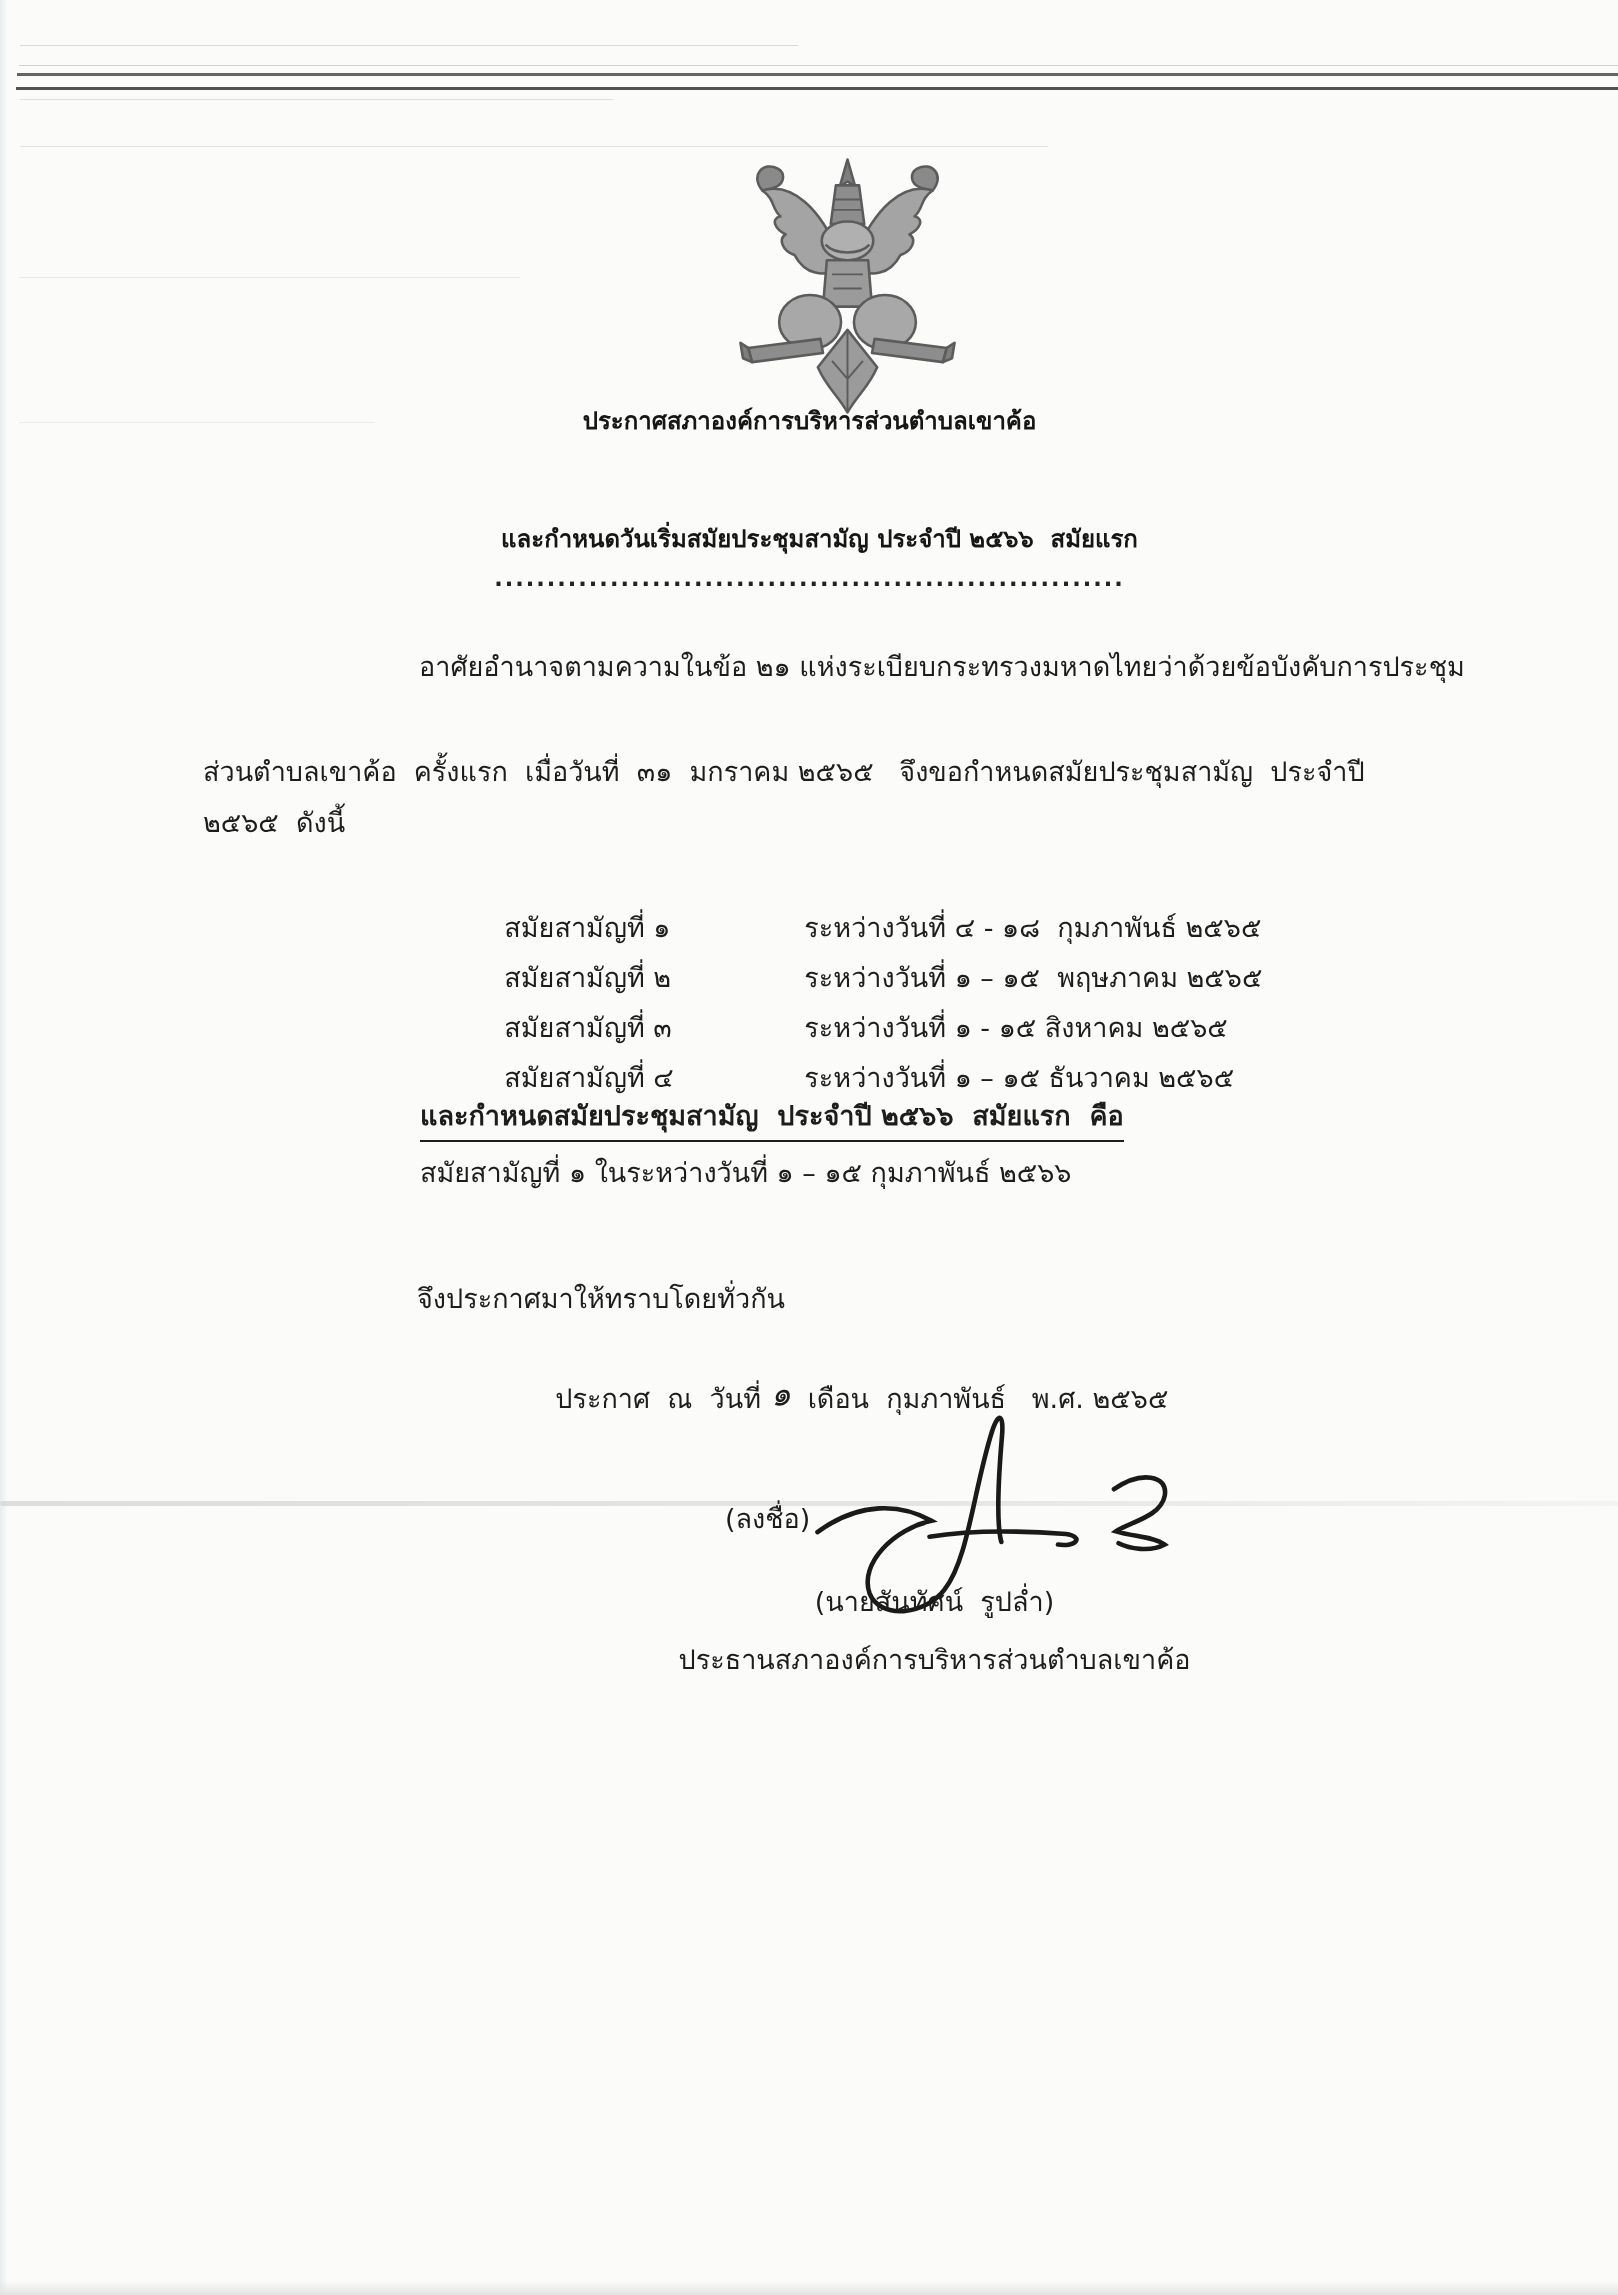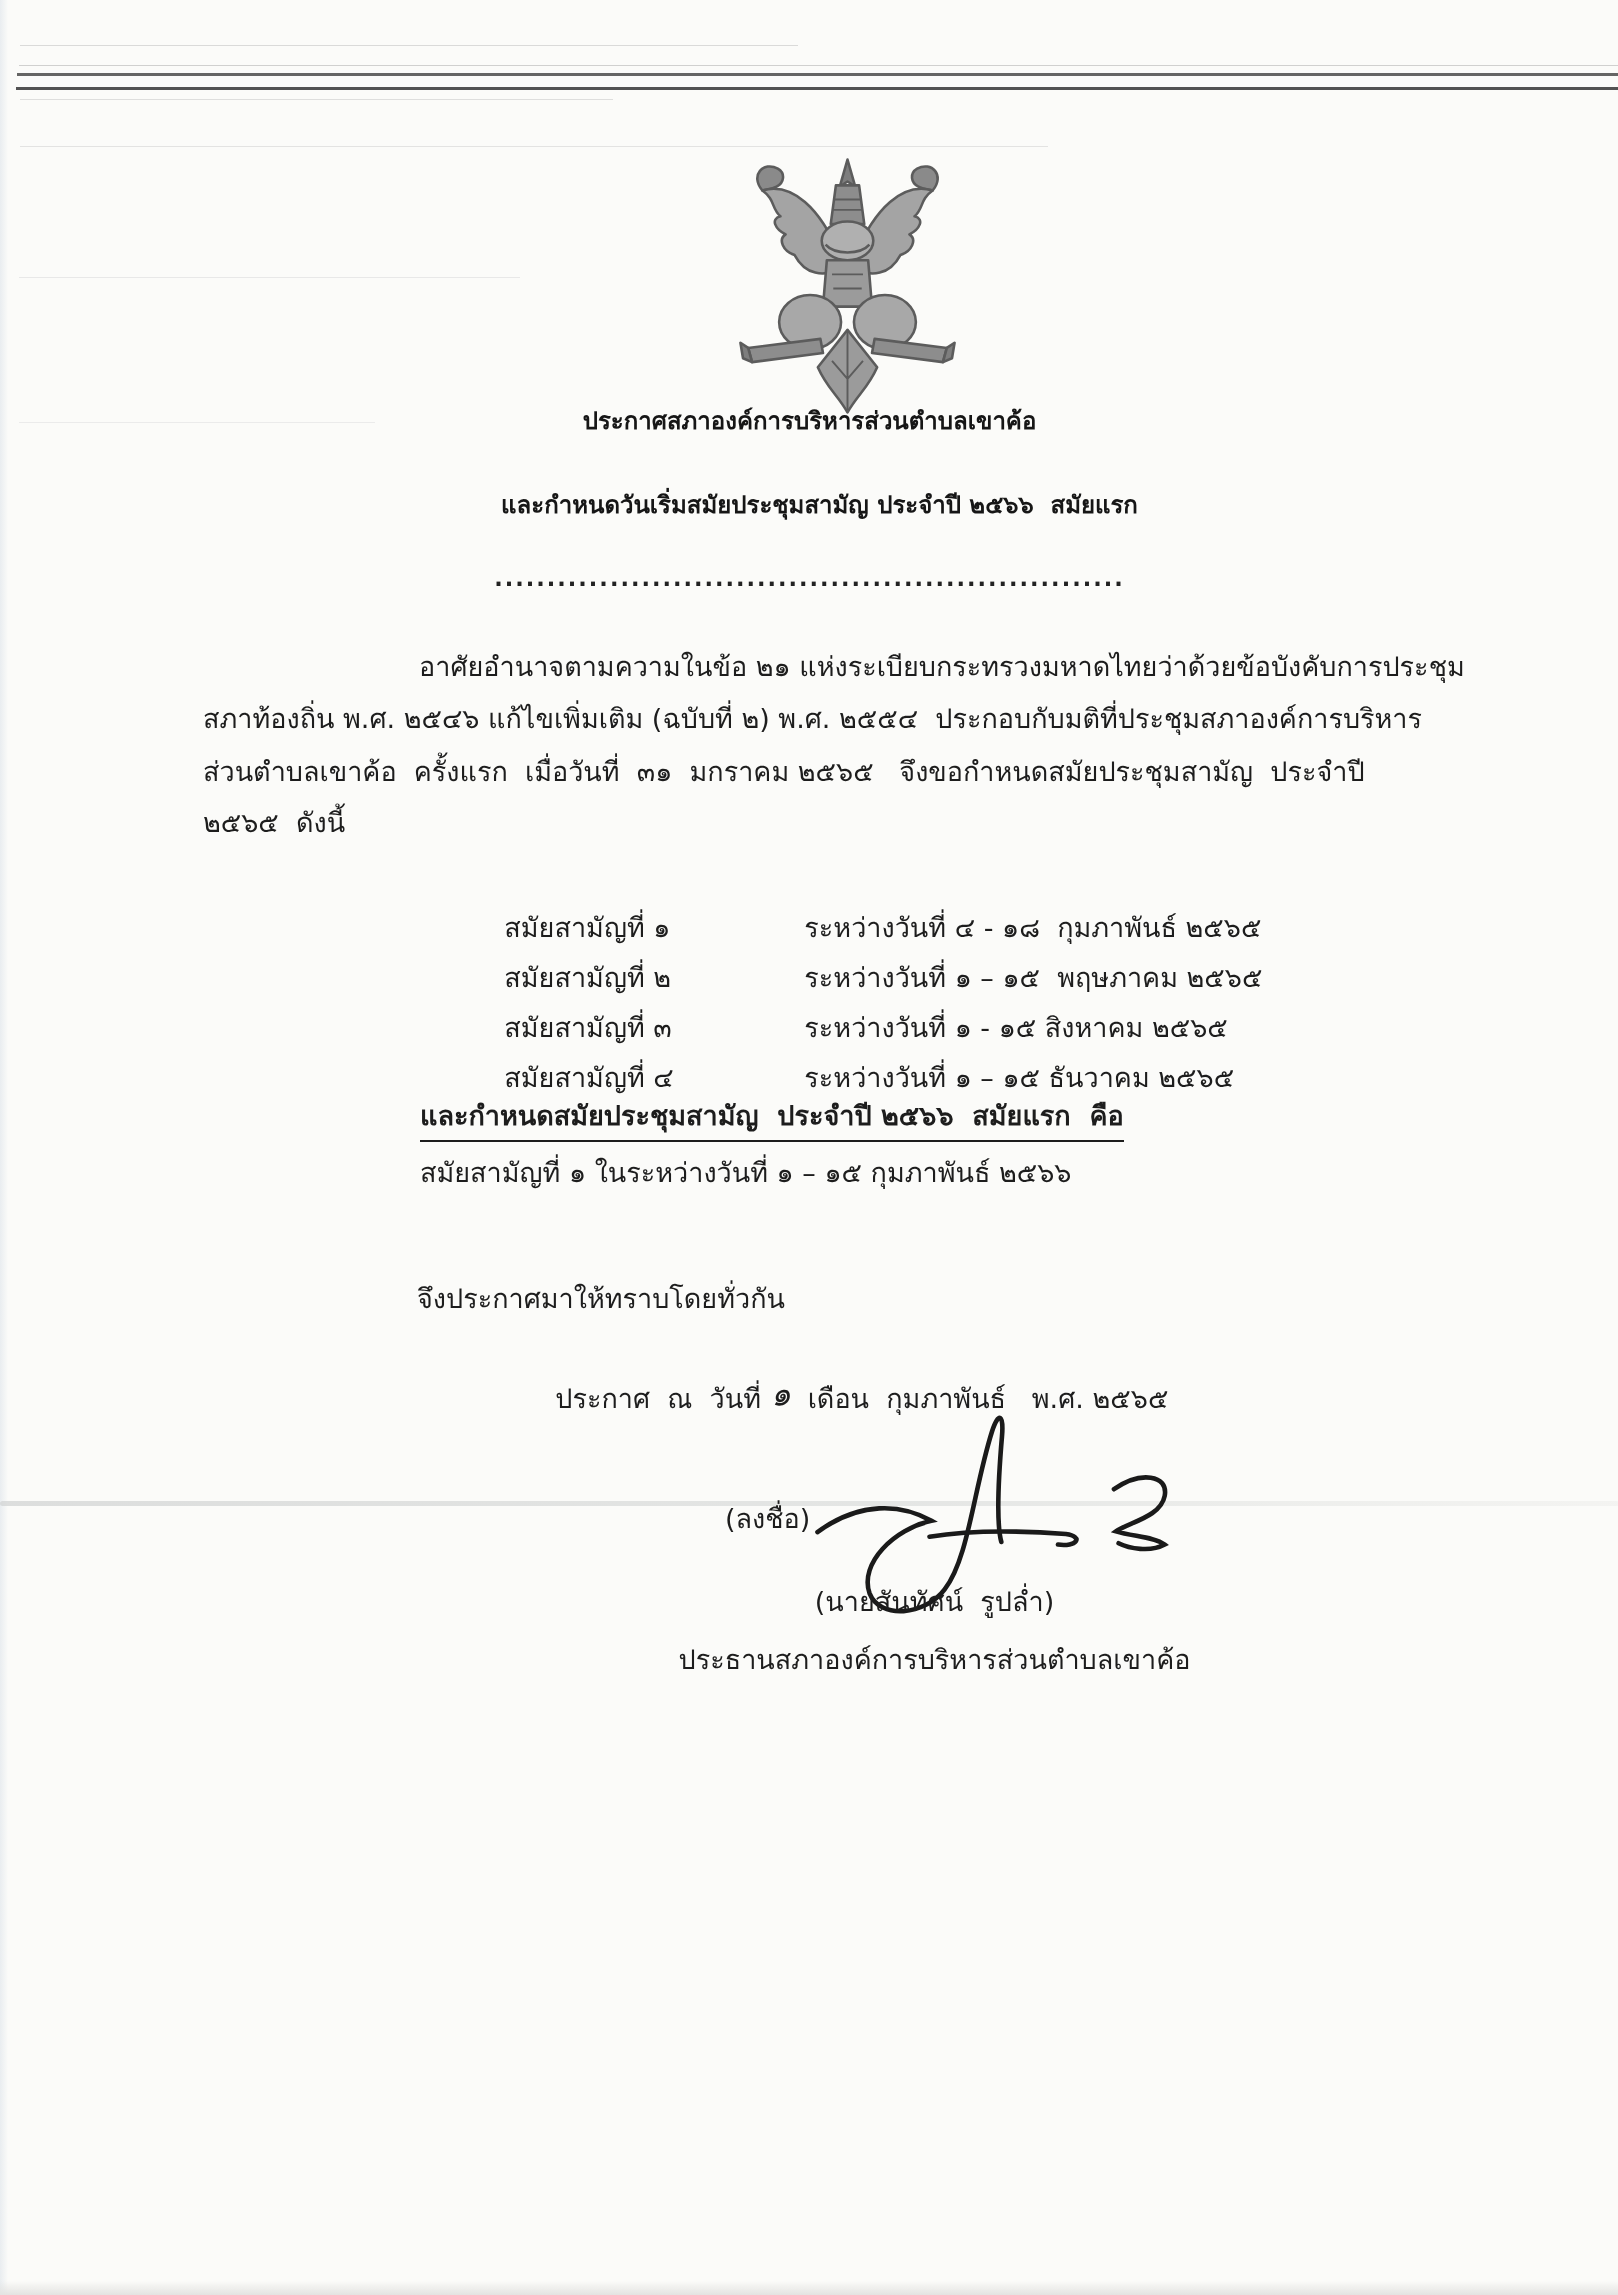--- a/index.html
+++ b/index.html
@@ -81,25 +81,24 @@
       <path d="M324 296 L212 282 L208 304 L318 318 Z" fill="#8d8d8d"></path>
       <path d="M16 296 L4 288 L8 312 L22 318 Z" fill="#7e7e7e"></path>
       <path d="M324 296 L336 288 L332 312 L318 318 Z" fill="#7e7e7e"></path>
 
       <path d="M170 268 L216 326 C202 358 186 368 170 396 C154 368 138 358 124 326 Z" fill="#9b9b9b"></path>
       <path d="M170 268 L170 396 M146 316 L170 344 M194 316 L170 344" fill="none" stroke-width="3"></path>
     </g>
   </svg>
 
   <div class="t center title" style="top:401px;">ประกาศสภาองค์การบริหารส่วนตำบลเขาค้อ</div>
-  <div class="t center title" style="top:485px;padding-left:20px;">และกำหนดวันเริ่มสมัยประชุมสามัญ ประจำปี ๒๕๖๖  สมัยแรก</div>
+  <div class="t center title" style="top:519px;padding-left:20px;">และกำหนดวันเริ่มสมัยประชุมสามัญ ประจำปี ๒๕๖๖  สมัยแรก</div>
   <div class="t center dots" style="top:565px;">............................................................</div>
 
   <div class="t body-txt" style="left:419px;top:645px;">อาศัยอำนาจตามความในข้อ ๒๑ แห่งระเบียบกระทรวงมหาดไทยว่าด้วยข้อบังคับการประชุม</div>
-  <div class="t body-txt" style="left:203px;top:697px;">สภาท้องถิ่น พ.ศ. ๒๕๔๖ แก้ไขเพิ่มเติม (ฉบับที่ ๒) พ.ศ. ๒๕๕๔  ประกอบกับมติที่ประชุมสภาองค์การบริหาร</div>
   <div class="t body-txt" style="left:203px;top:750px;">ส่วนตำบลเขาค้อ  ครั้งแรก  เมื่อวันที่  ๓๑  มกราคม ๒๕๖๕   จึงขอกำหนดสมัยประชุมสามัญ  ประจำปี</div>
   <div class="t body-txt" style="left:203px;top:801px;">๒๕๖๕  ดังนี้</div>
 
   <div class="t body-txt" style="left:426px;top:875px;">
     <span class="session-name">สมัยสามัญที่ ๑</span><span>ระหว่างวันที่ ๔ - ๑๘  กุมภาพันธ์ ๒๕๖๕</span>
   </div>
   <div class="t body-txt" style="left:426px;top:925px;">
     <span class="session-name">สมัยสามัญที่ ๒</span><span>ระหว่างวันที่ ๑ – ๑๕  พฤษภาคม ๒๕๖๕</span>
   </div>
   <div class="t body-txt" style="left:426px;top:975px;">

